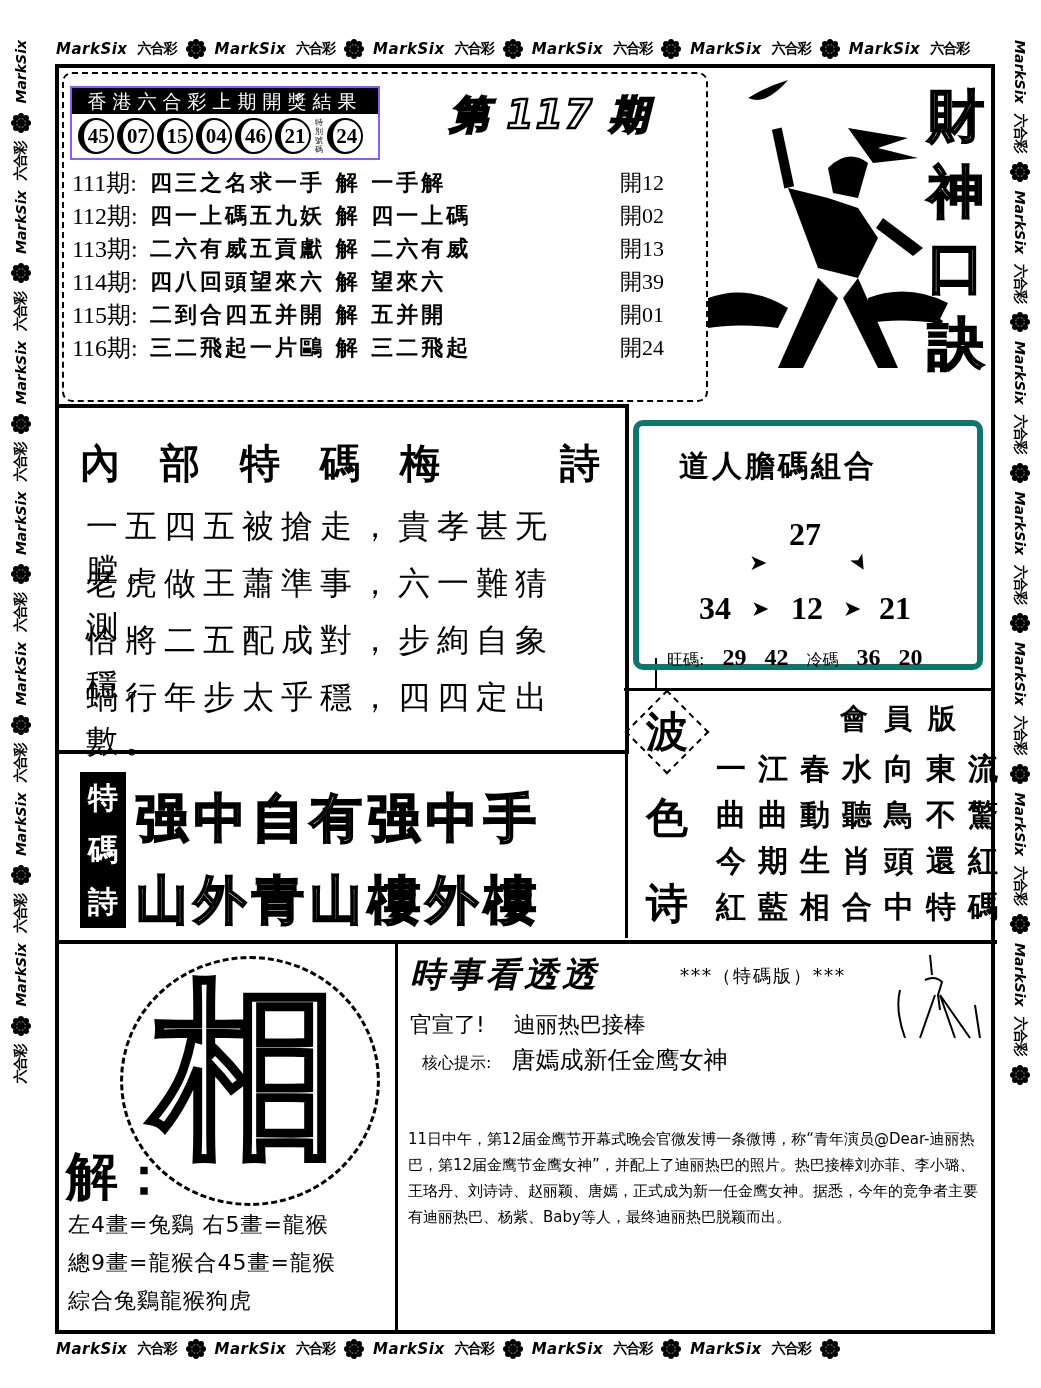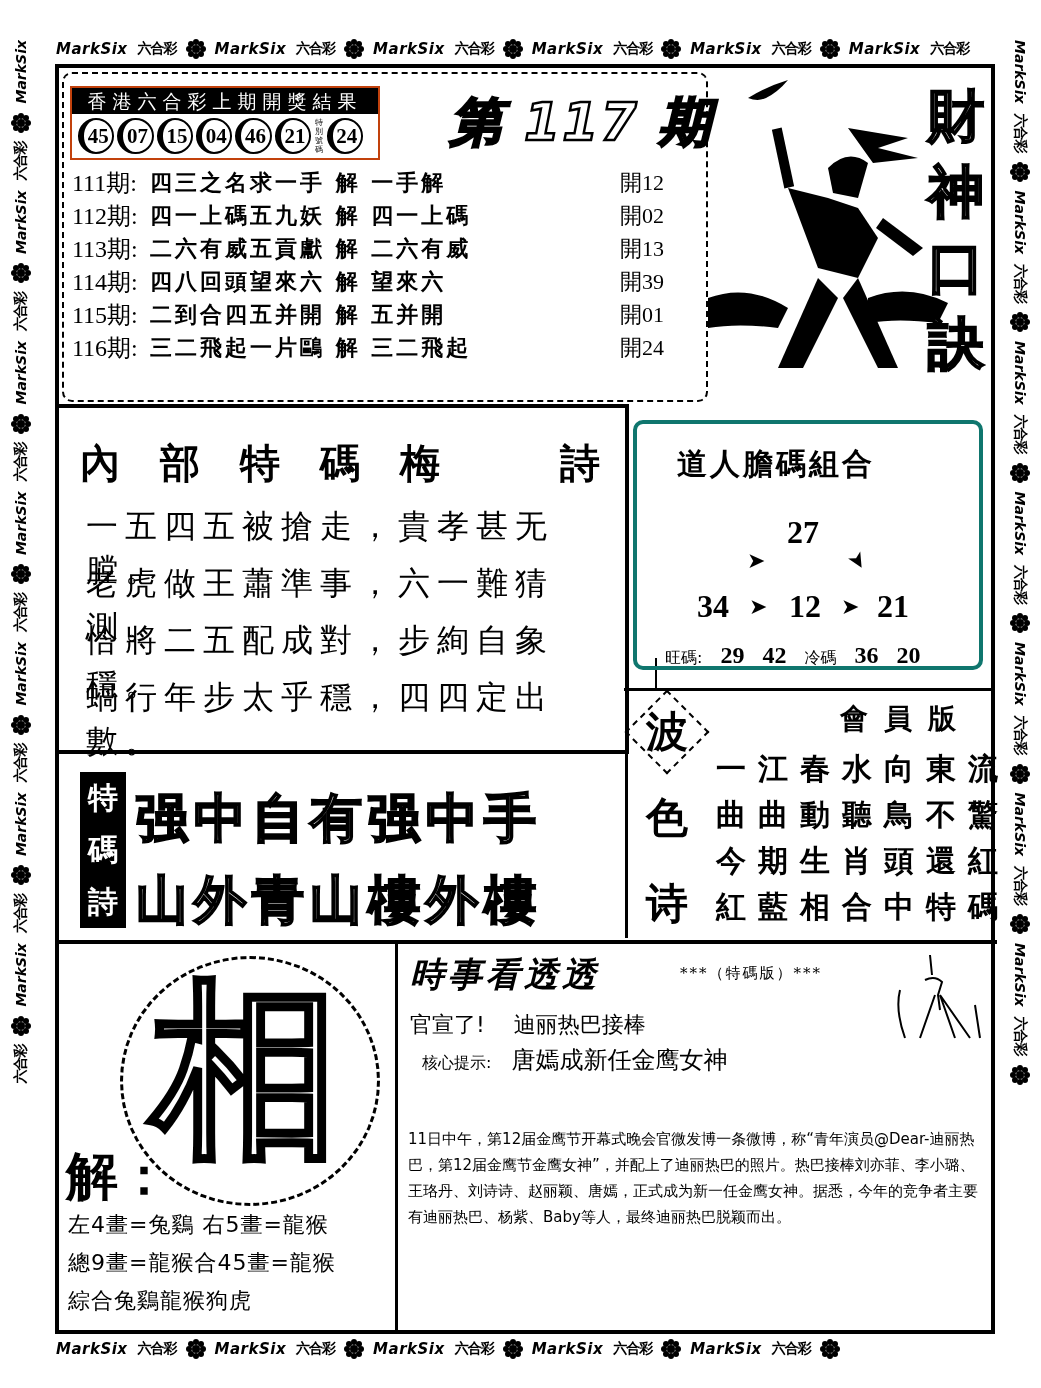--- a/index.html
+++ b/index.html
@@ -18,27 +18,27 @@
   .wm-v.right .inner { transform: rotate(90deg) translate(0, -34px); }
   .wm-brand { font-style: normal; font-weight: bold; font-size: 14px; letter-spacing: -1px; }
   .flower { display: inline-block; width: 18px; height: 18px; position: relative; }
   .flower::before { content: ""; position: absolute; left: 5px; top: 5px; width: 8px; height: 8px; border-radius: 50%; background: #000; box-shadow: 0 -7px 0 -1px #000, 0 7px 0 -1px #000, -7px 0 0 -1px #000, 7px 0 0 -1px #000, -5px -5px 0 -1px #000, 5px 5px 0 -1px #000, 5px -5px 0 -1px #000, -5px 5px 0 -1px #000; }
 
   
   .frame { position: absolute; left: 55px; top: 64px; width: 940px; height: 1270px; border: 4px solid #000; }
 
   
   .results { position: absolute; left: 62px; top: 72px; width: 646px; height: 330px; border: 2px dashed #000; border-radius: 10px; }
-  .draw-box { position: absolute; left: 70px; top: 86px; width: 310px; height: 74px; border: 2px solid #c2410c; }
+  .draw-box { position: absolute; left: 70px; top: 86px; width: 310px; height: 74px; border: 2px solid #8b5cf6; }
   .draw-title { height: 26px; background: #000; color: #fff; font-family: "DejaVu Sans", sans-serif; font-size: 19px; letter-spacing: 6px; text-align: center; line-height: 26px; }
   .balls { display: flex; align-items: center; gap: 3px; padding: 4px 15px 0 6px; }
   .ball { width: 38px; height: 36px; border: 2px solid #000; border-radius: 50%; font-family: "Liberation Serif", serif; font-weight: bold; font-size: 21px; display: flex; align-items: center; justify-content: center; border-left-width: 6px; }
   .special-label { font-family: "DejaVu Sans", sans-serif; font-size: 8px; width: 10px; line-height: 9px; text-align: center; }
 
-  .issue-title { position: absolute; left: 450px; top: 88px; font-family: "DejaVu Sans", sans-serif; font-style: italic; font-weight: bold; font-size: 52px; color: #fff; -webkit-text-stroke: 2.5px #000; letter-spacing: 2px; }
+  .issue-title { position: absolute; left: 450px; top: 88px; font-family: "DejaVu Sans", sans-serif; font-style: italic; font-weight: bold; font-size: 39px; color: #fff; -webkit-text-stroke: 2.5px #000; letter-spacing: 2px; }
 
   .history { position: absolute; left: 72px; top: 166px; width: 610px; }
   .hist-row { display: flex; height: 33px; align-items: center; font-size: 22px; font-weight: bold; }
   .hist-num { font-family: "Liberation Serif", serif; font-weight: normal; font-size: 24px; width: 78px; }
   .hist-text { width: 470px; letter-spacing: 3px; }
   .hist-open { font-family: "Liberation Serif", serif; font-weight: normal; font-size: 22px; }
 
   
   .illus { position: absolute; left: 708px; top: 68px; width: 282px; height: 338px; overflow: hidden; }
   .illus-title { position: absolute; right: 6px; top: 14px; display: flex; flex-direction: column; gap: 10px; }
@@ -51,21 +51,21 @@
   .poem-head { position: absolute; left: 70px; top: 436px; width: 540px; display: flex; justify-content: space-between; font-size: 40px; font-weight: bold; }
   .poem-head span { width: 60px; text-align: center; }
   .poem-head .diamond { position: relative; }
   .poem-head .diamond::before { content: ""; position: absolute; left: 4px; top: -2px; width: 50px; height: 50px; border: 2px dashed #000; transform: rotate(45deg); z-index: -1; }
   .poem-head .diamond.solid { color: #fff; }
   .poem-head .diamond.solid::before { background: #000; border: none; }
   .poem-lines { position: absolute; left: 86px; top: 520px; width: 520px; }
   .poem-line { height: 57px; display: flex; align-items: center; font-size: 32px; letter-spacing: 7px; font-family: "DejaVu Serif", serif; }
 
   
-  .combo { position: absolute; left: 633px; top: 420px; width: 350px; height: 250px; border: 4px solid #0f766e; border-radius: 10px; }
+  .combo { position: absolute; left: 633px; top: 420px; width: 350px; height: 250px; border: 6px solid #0f766e; border-radius: 10px; }
   .combo-title { position: absolute; left: 40px; top: 20px; font-size: 30px; font-weight: bold; letter-spacing: 3px; }
   .combo-num { position: absolute; font-family: "Liberation Serif", serif; font-weight: bold; font-size: 32px; }
   .arrow { position: absolute; font-size: 22px; }
   .combo-foot { position: absolute; left: 28px; top: 218px; font-family: "Liberation Serif", serif; font-weight: bold; font-size: 24px; display: flex; gap: 18px; align-items: baseline; text-align: center; }
   .combo-foot .lbl { font-family: "DejaVu Sans", sans-serif; font-size: 16px; font-weight: normal; }
 
   
   .wave-side { position: absolute; left: 632px; top: 702px; width: 70px; display: flex; flex-direction: column; align-items: center; gap: 26px; }
   .wave-side span { font-size: 42px; font-weight: bold; width: 60px; height: 60px; display: flex; align-items: center; justify-content: center; }
   .wave-side .d1 { border: 2px dashed #000; transform: rotate(45deg); }
@@ -81,21 +81,21 @@
 
   
   .riddle-emblem { position: absolute; left: 120px; top: 956px; width: 260px; height: 250px; border-radius: 50%; border: 3px dashed #000; }
   .riddle-char { position: absolute; left: 150px; top: 960px; font-size: 190px; font-weight: bold; color: #fff; -webkit-text-stroke: 3px #000; line-height: 220px; }
   .riddle-jie { position: absolute; left: 66px; top: 1142px; font-size: 52px; font-weight: bold; }
   .riddle-lines { position: absolute; left: 68px; top: 1206px; }
   .riddle-line { height: 38px; font-family: "DejaVu Sans", sans-serif; font-size: 22px; letter-spacing: 1px; display: flex; align-items: center; }
 
   
   .news-title { position: absolute; left: 410px; top: 952px; font-family: "DejaVu Sans", sans-serif; font-style: italic; font-weight: bold; font-size: 34px; letter-spacing: 4px; }
-  .news-sub { position: absolute; left: 680px; top: 964px; font-size: 15px; letter-spacing: 2px; }
+  .news-sub { position: absolute; left: 680px; top: 964px; font-size: 18px; letter-spacing: 2px; }
   .news-head1 { position: absolute; left: 410px; top: 1010px; font-family: "DejaVu Sans", sans-serif; font-size: 22px; display: flex; gap: 29px; }
   .news-head2 { position: absolute; left: 410px; top: 1044px; font-family: "DejaVu Sans", sans-serif; display: flex; gap: 20px; align-items: baseline; }
   .news-head2 .k { font-size: 16px; margin-left: 12px; }
   .news-head2 .v { font-size: 24px; }
   .news-body { position: absolute; left: 408px; top: 1126px; width: 575px; font-family: "DejaVu Sans", sans-serif; font-size: 15px; line-height: 26px; }
   .news-figure { position: absolute; left: 880px; top: 950px; width: 110px; height: 90px; }
 </style>
 </head>
 <body>
 

